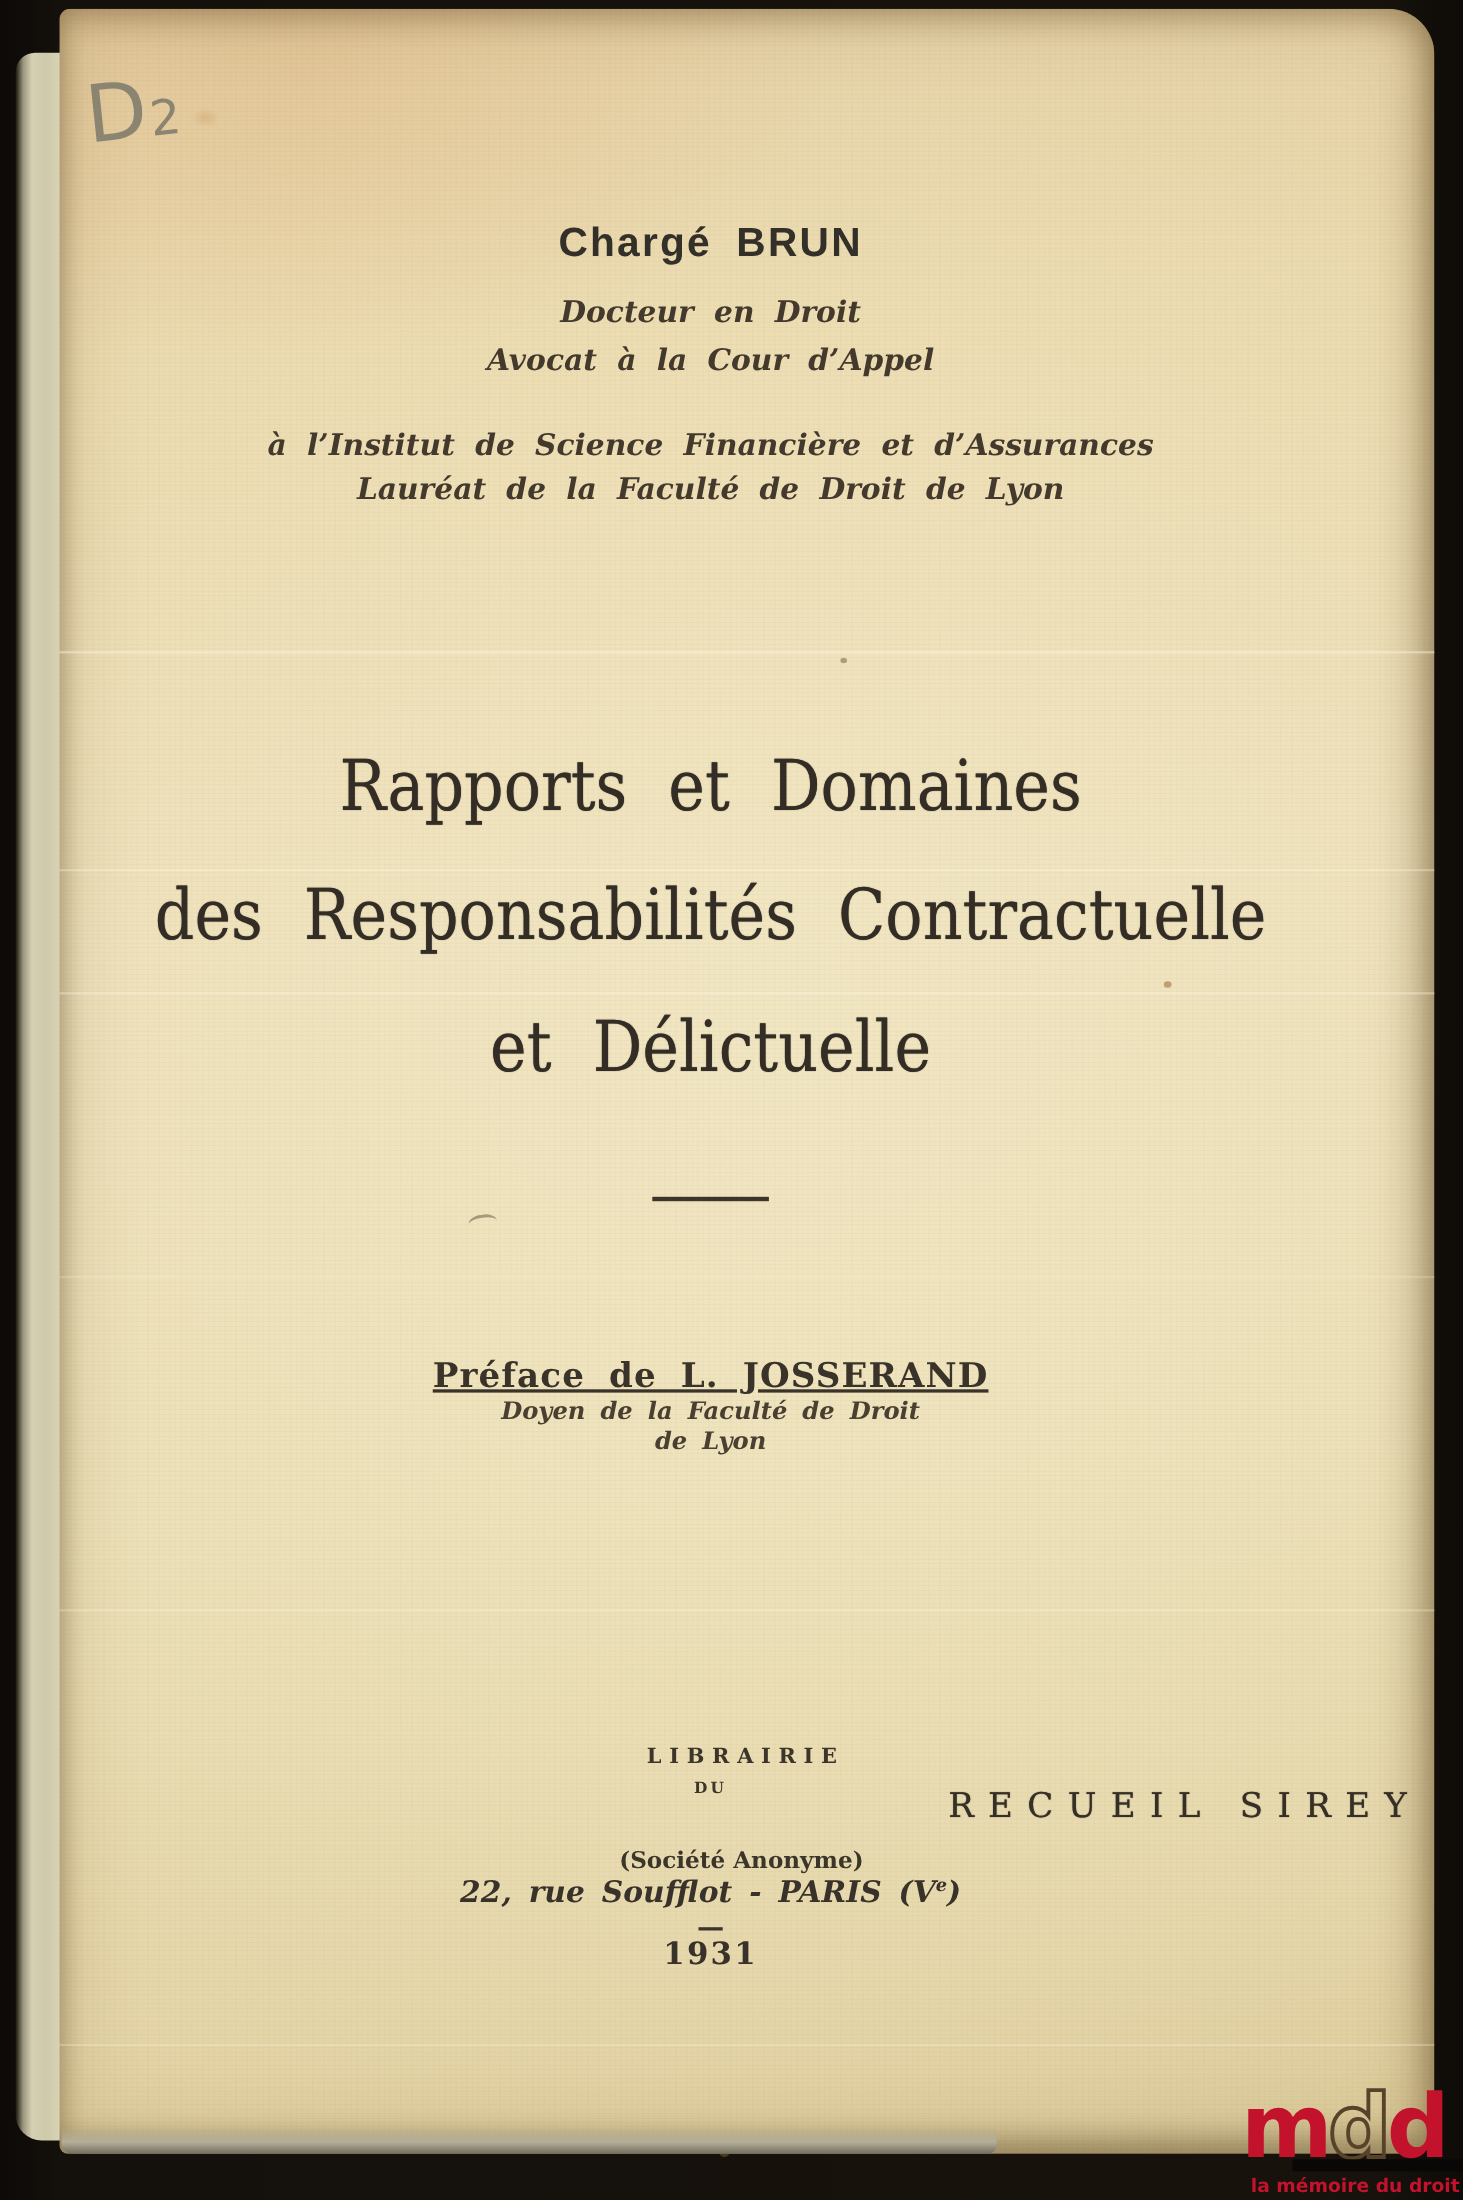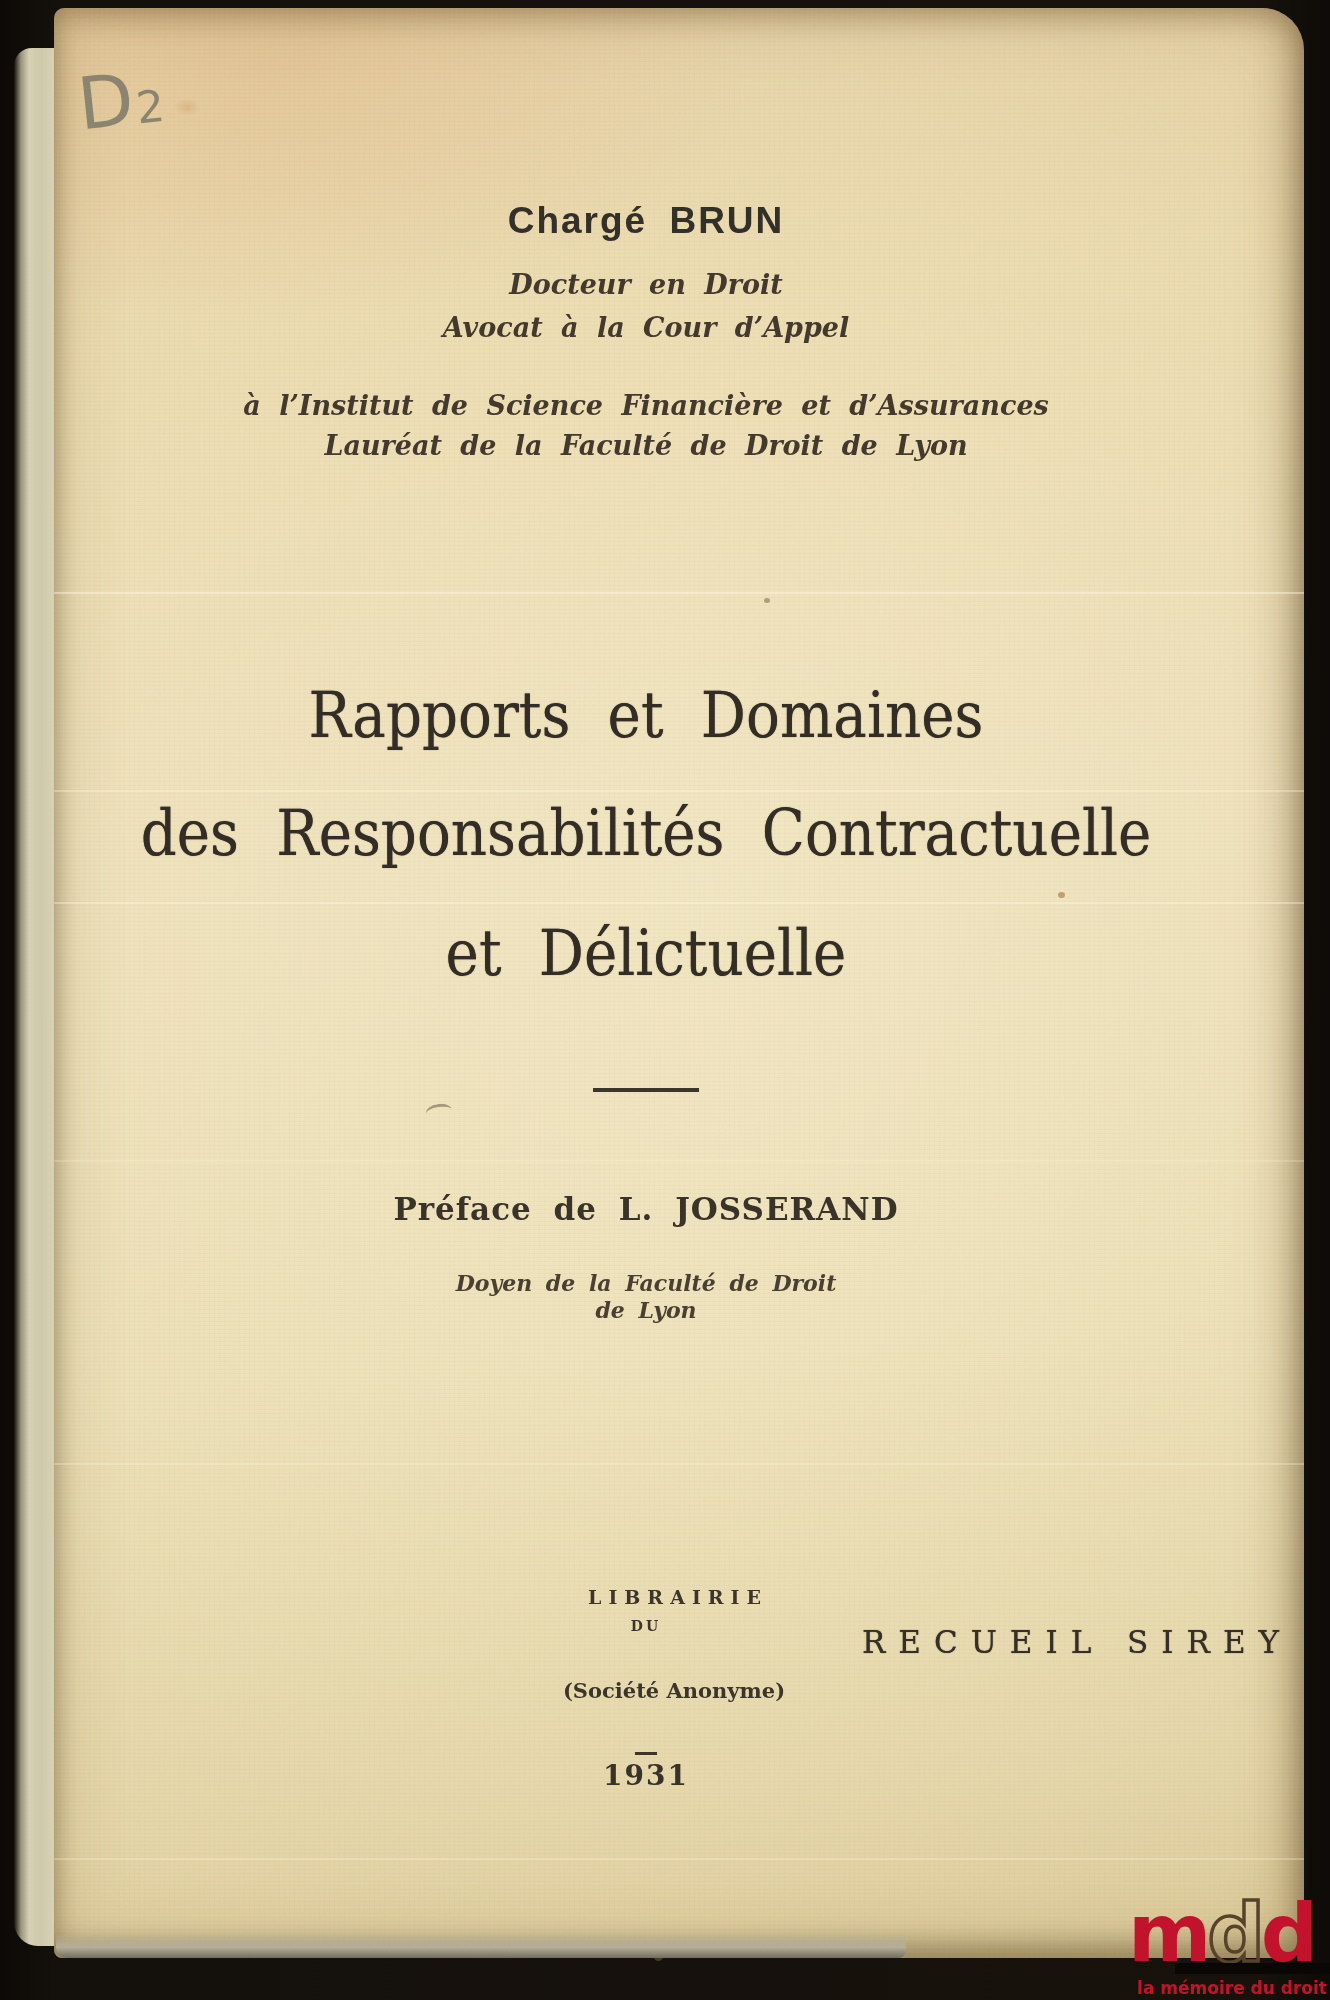--- a/index.html
+++ b/index.html
@@ -39,22 +39,22 @@
       font:bold 37px "Liberation Sans",sans-serif;color:#33302a;
       letter-spacing:2px;word-spacing:10px;}
   .cred{position:absolute;left:0;width:100%;
       font:bold italic 27px "DejaVu Serif",serif;color:#433a2d;word-spacing:9px;}
   .cred1{top:269px}.cred2{top:312px}.cred3{top:356px}.cred4{top:390px}.cred5{top:430px}
   .title-line{position:absolute;left:0;width:100%;
       font:400 64px "DejaVu Serif",serif;color:#332d25;word-spacing:22px;
       transform:scaleX(.88);text-shadow:0 0 1px rgba(50,44,36,.8);}
   .t1{top:678px}.t2{top:796px}.t3{top:916px}
   .divider{position:absolute;left:593px;top:1088px;width:106px;height:4px;background:#3b352c;}
-  .preface{position:absolute;left:0;top:1191px;width:100%;
-      font:bold 31px "DejaVu Serif",serif;color:#3a332a;word-spacing:10px;letter-spacing:1px;}
+  .preface{position:absolute;left:0;top:1233px;width:100%;
+      font:bold 31px "DejaVu Serif",serif;color:#3a332a;word-spacing:10px;letter-spacing:1px;text-decoration:underline;}
   .doyen{position:absolute;left:0;width:100%;
       font:bold italic 22px "DejaVu Serif",serif;color:#4a4031;word-spacing:6px;}
   .doyen1{top:1270px}.doyen2{top:1297px}
   .pub-lib{position:absolute;left:0;top:1586px;width:100%;
       font:bold 19px "DejaVu Serif",serif;color:#3c352a;letter-spacing:7px;margin-left:32px;}
   .pub-du{position:absolute;left:0;top:1618px;width:100%;
       font:bold 14px "DejaVu Serif",serif;color:#3c352a;letter-spacing:3px;}
   .pub-name{position:absolute;left:0;top:1624px;width:100%;
       font:400 31px "DejaVu Serif",serif;color:#352f26;letter-spacing:13px;
       text-shadow:0 0 1px rgba(50,44,36,.9);text-align:right;}
@@ -116,20 +116,21 @@
     <div class="divider"></div>
 
     <div class="preface">Préface de L. JOSSERAND</div>
     <div class="doyen doyen1">Doyen de la Faculté de Droit</div>
     <div class="doyen doyen2">de Lyon</div>
 
     <div class="pub-lib">LIBRAIRIE</div>
     <div class="pub-du">DU</div>
     <div class="pub-name">RECUEIL SIREY</div>
     <div class="pub-soc">(Société Anonyme)</div>
+    <div class="pub-addr"><span>22, rue Soufflot - PARIS (V</span><span class="sup">e</span><span>)</span></div>
     <div class="pub-dash"></div>
     <div class="pub-year">1931</div>
   </div>
 
   <div class="page-bottom-edge"></div>
 
   <div class="mdd">
     <div class="mdd-letters"><span>m</span><span class="outline">d</span><span>d</span></div>
     <div class="mdd-bar"></div>
     <div class="mdd-tag">la mémoire du droit</div>

